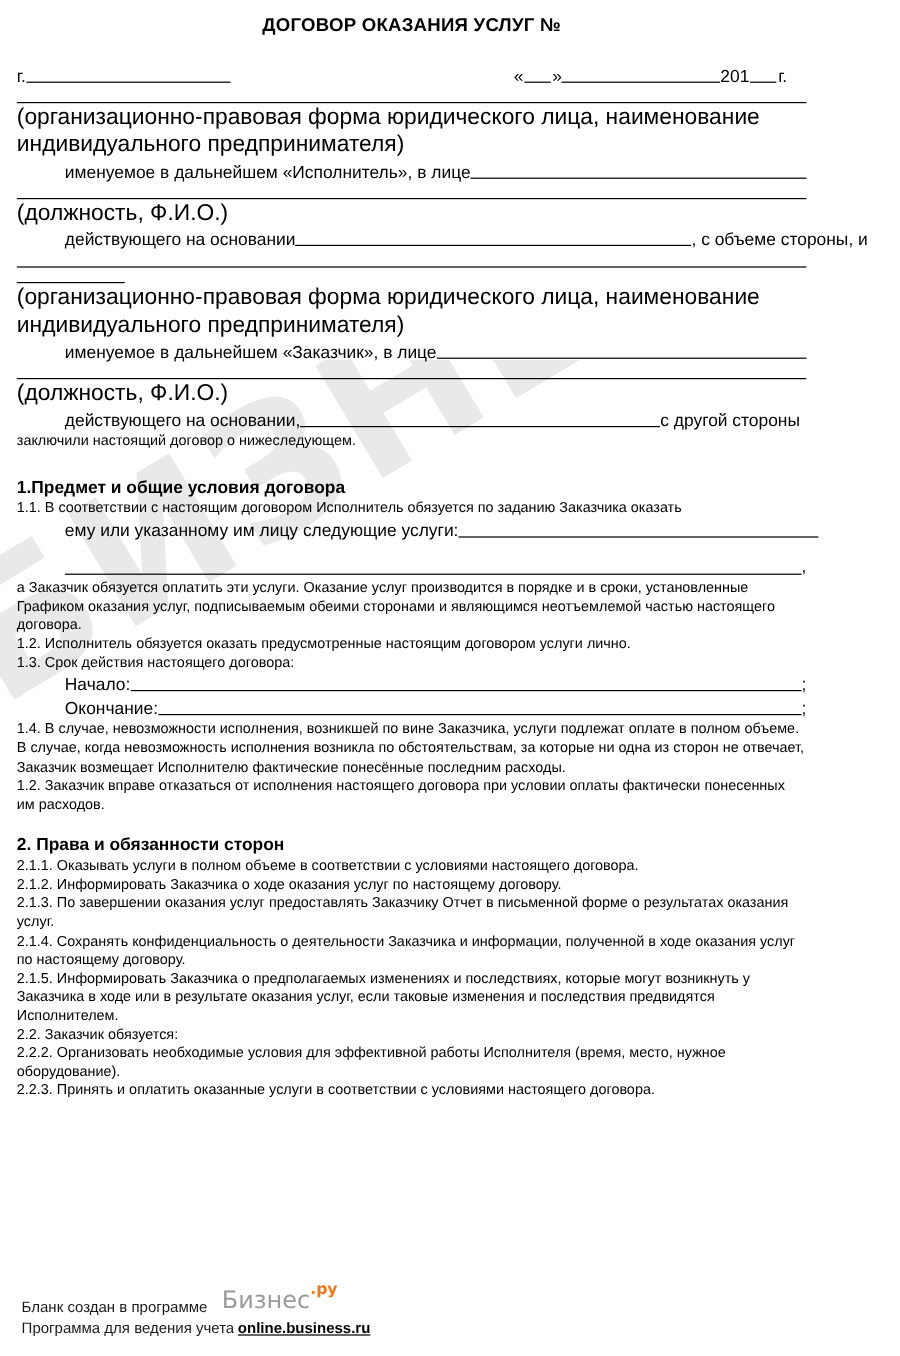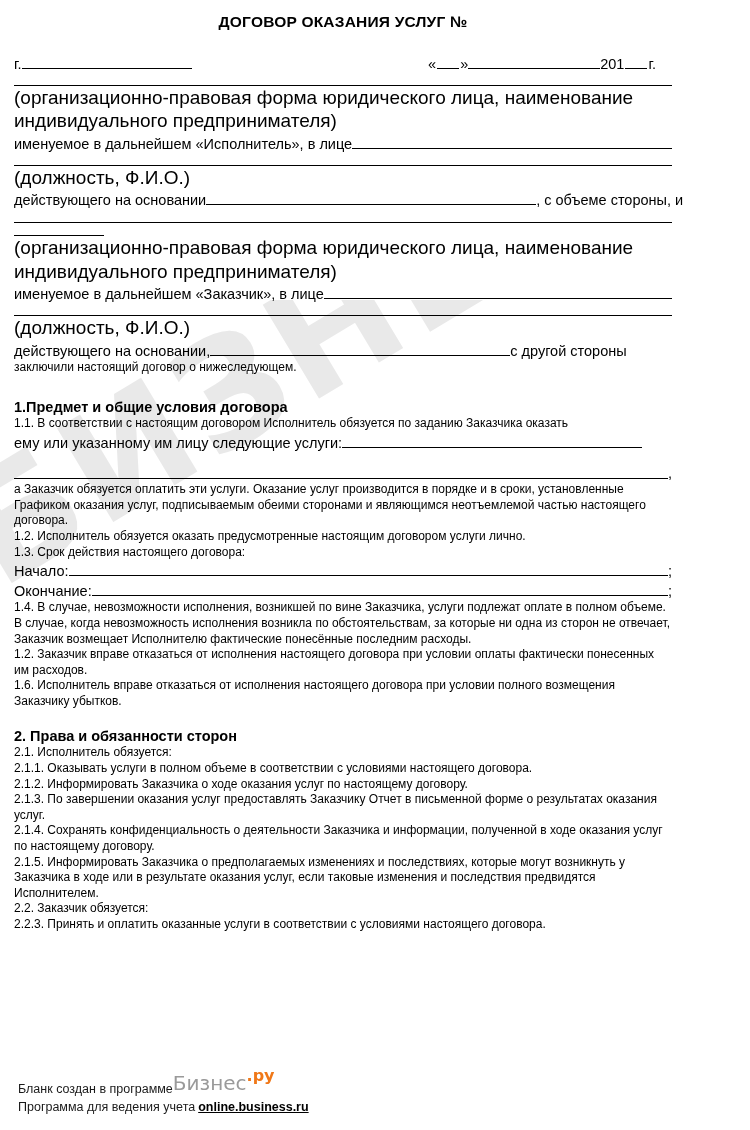--- a/index.html
+++ b/index.html
@@ -139,20 +139,21 @@
     height: 0;
     margin-bottom: 4px;
     min-width: 8px;
   }
   .flexline {
     display: flex;
     align-items: flex-end;
     font-size: 14.5px;
     line-height: 1.25;
     margin-top: 2px;
+    margin-left: 40px;
   }
   .flexline > span { white-space: nowrap; }
   .fill-fixed-300 { flex: 0 0 300px; }
   .fill-fixed-330 { flex: 0 0 330px; }
 
   
   #footer {
     position: absolute;
     left: 0;
     bottom: 0;
@@ -165,35 +166,35 @@
     font-size: 12.5px;
     line-height: 1.45;
     color: #1a1a1a;
     white-space: nowrap;
     display: flex;
     align-items: baseline;
   }
   .logo-wrap {
     display: inline-flex;
     align-items: flex-start;
-    margin-left: 0;
+    margin-left: 12px;
     position: relative;
     top: 1px;
   }
   .logo-main {
     font-family: "DejaVu Sans", sans-serif;
     font-size: 20px;
     font-weight: 400;
     line-height: 1;
     position: relative;
     top: -4px;
   }
   .logo-tld {
     font-family: "DejaVu Sans", sans-serif;
-    font-size: 16px;
+    font-size: 13px;
     font-weight: bold;
     line-height: 1;
     position: relative;
     top: -9px;
     left: 0px;
   }
   .site-link {
     font-weight: bold;
     text-decoration: underline;
     margin-left: 3px;
@@ -304,32 +305,31 @@
     </div>
 
     <div class="flexline">
       <span>Окончание:</span>
       <span class="fill"></span>
       <span>;</span>
     </div>
 
     <div class="para">1.4. В случае, невозможности исполнения, возникшей по вине Заказчика, услуги подлежат оплате в полном объеме. В случае, когда невозможность исполнения возникла по обстоятельствам, за которые ни одна из сторон не отвечает, Заказчик возмещает Исполнителю фактические понесённые последним расходы.</div>
     <div class="para">1.2. Заказчик вправе отказаться от исполнения настоящего договора при условии оплаты фактически понесенных им расходов.</div>
-    <div class="para">1.6. Исполнитель вправе отказаться от исполнения настоящего договора при условии полного возмещения Заказчику убытков.</div>
 
     <div style="height:17px"></div>
 
     <div class="sec-head">2. Права и обязанности сторон</div>
-    <div class="para">2.1. Исполнитель обязуется:</div>
     <div class="para">2.1.1. Оказывать услуги в полном объеме в соответствии с условиями настоящего договора.</div>
     <div class="para">2.1.2. Информировать Заказчика о ходе оказания услуг по настоящему договору.</div>
     <div class="para">2.1.3. По завершении оказания услуг предоставлять Заказчику Отчет в письменной форме о результатах оказания услуг.</div>
     <div class="para">2.1.4. Сохранять конфиденциальность о деятельности Заказчика и информации, полученной в ходе оказания услуг по настоящему договору.</div>
     <div class="para">2.1.5. Информировать Заказчика о предполагаемых изменениях и последствиях, которые могут возникнуть у Заказчика в ходе или в результате оказания услуг, если таковые изменения и последствия предвидятся Исполнителем.</div>
     <div class="para">2.2. Заказчик обязуется:</div>
+    <div class="para">2.2.2. Организовать необходимые условия для эффективной работы Исполнителя (время, место, нужное оборудование).</div>
     <div class="para">2.2.3. Принять и оплатить оказанные услуги в соответствии с условиями настоящего договора.</div>
 
   </div>
 
   <div id="footer">
     <div class="fline">
       <span>Бланк создан в программе</span>
       <span class="logo-wrap">
         <span class="logo-main" style="color: rgb(154, 154, 154);">Бизнес</span>
         <span class="logo-tld" style="color: rgb(240, 120, 24);">.ру</span>

